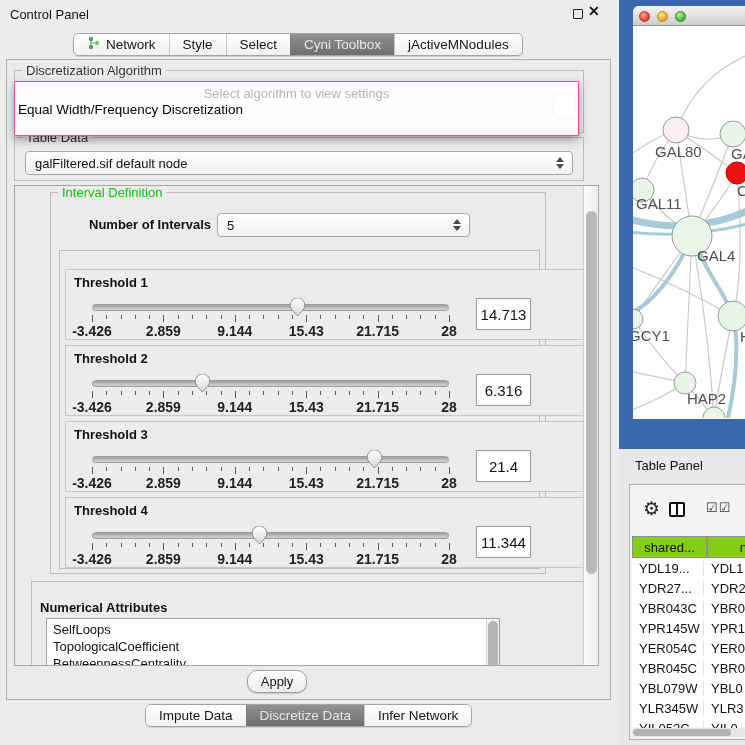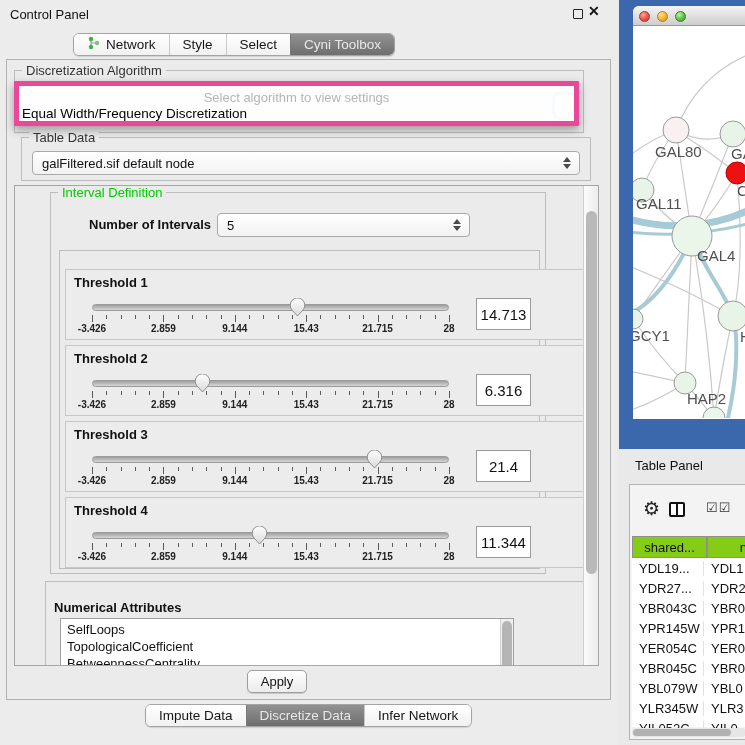--- a/index.html
+++ b/index.html
@@ -36,53 +36,53 @@
     display:flex; align-items:center; padding-left:9px; color:#111; }
   .spinner { position:absolute; right:8px; top:50%; transform:translateY(-50%); width:8px; height:12px; }
   .spinner .up { position:absolute; top:0; left:0; width:0; height:0;
     border-left:4px solid transparent; border-right:4px solid transparent; border-bottom:5px solid #4a4a4a; }
   .spinner .dn { position:absolute; bottom:0; left:0; width:0; height:0;
     border-left:4px solid transparent; border-right:4px solid transparent; border-top:5px solid #4a4a4a; }
 
   .focus-ring { position:absolute; right:5px; top:21px; width:26px; height:28px;
     border:3px solid #7ea9dd; border-radius:8px; background:#fff; }
 
-  .popup { position:absolute; left:7px; top:21px; width:565px; height:45px;
-    background:rgba(255,255,255,0.95); border:5px solid #ec4899; border-radius:1px;
+  .popup { position:absolute; left:7px; top:21px; width:565px; height:55px;
+    background:rgba(255,255,255,0.95); border:1px solid #ec4899; border-radius:1px;
     box-shadow:0 4px 10px rgba(0,0,0,0.35); z-index:9; }
   .popup .ph { text-align:center; color:#b5b5b5; font-size:13px; margin-top:4px; }
   .popup .opt { font-size:13.5px; line-height:17px; padding-left:3px; color:#000; }
   .popup .opt.first { font-weight:bold; }
 
   .scrollpane { position:absolute; left:7px; top:125px; width:585px; height:481px;
     border:1px solid #a6a6a6; background:#ebebeb; overflow:hidden; }
   .vsb { position:absolute; right:0; top:0; width:15px; height:100%;
     background:linear-gradient(to right,#fcfcfc,#ececec); border-left:1px solid #cfcfcf; }
   .vsb .thumb { position:absolute; left:2px; width:11px; background:#b9b9b9; border-radius:6px; }
 
   .thr-box { position:absolute; left:5px; width:526px; height:71px;
     border:1px solid #c6c6c6; background:#ececec; }
   .thr-label { position:absolute; left:8px; top:5px; font-size:13px; font-weight:bold; }
   .track { position:absolute; left:26px; top:34px; width:357px; height:7px; border-radius:4px;
     background:linear-gradient(#9f9f9f,#d6d6d6); border:1px solid #9b9b9b; }
   .ticks { position:absolute; left:26px; top:45px; width:357px; height:8px; }
   .tick { position:absolute; top:0; width:1px; background:#5a5a5a; }
   .ticklabels { position:absolute; left:26px; top:53px; width:357px; height:12px; }
-  .ticklabel { position:absolute; transform:translateX(-50%); font-size:10px; font-weight:bold; color:#222; white-space:nowrap; }
+  .ticklabel { position:absolute; transform:translateX(-50%); font-size:14px; font-weight:bold; color:#222; white-space:nowrap; }
   .thumb-svg { position:absolute; top:28px; }
   .valbox { position:absolute; left:410px; top:28px; width:55px; height:32px; background:#fff;
     border:1px solid #9a9a9a; display:flex; align-items:center; justify-content:center; font-size:15px; }
 
   .attr-list { position:absolute; background:#fff; border:1px solid #a0a0a0; overflow:hidden; }
   .attr-item { font-size:13px; line-height:17px; padding-left:6px; }
   .attr-sb { position:absolute; right:0; top:0; bottom:0; width:13px; background:#f0f0f0; border-left:1px solid #d0d0d0; }
   .attr-sb .thumb { position:absolute; left:1px; width:10px; top:2px; height:60px; background:#b5b5b5; border-radius:6px; }
 
   .btn { position:absolute; background:linear-gradient(#ffffff,#ebebeb); border:1px solid #9e9e9e;
-    border-radius:5px; font-size:13px; display:flex; align-items:center; justify-content:center;
+    border-radius:10px; font-size:13px; display:flex; align-items:center; justify-content:center;
     box-shadow:0 1px 1px rgba(0,0,0,0.15); }
 
   
   .blue { position:absolute; left:619px; top:0; width:126px; height:449px; background:#3b67ac; }
   .macwin { position:absolute; left:633px; top:6px; width:112px; height:413px; background:#fff;
     border-radius:6px 0 0 0; overflow:hidden; }
   .mac-titlebar { position:relative; height:20px; background:linear-gradient(#f4f4f4,#cdcdcd);
     border-bottom:1px solid #9a9a9a; }
   .light { position:absolute; top:4.5px; width:11px; height:11px; border-radius:50%; }
   .light.red    { left:6px;  background:radial-gradient(circle at 35% 30%, #ffa39a, #ea4b40 60%, #c23a31); border:0.5px solid #a33; }
@@ -138,37 +138,40 @@
       </div>
       <div class="tab">
         <span>Style</span>
       </div>
       <div class="tab">
         <span>Select</span>
       </div>
       <div class="tab sel">
         <span>Cyni Toolbox</span>
       </div>
+      <div class="tab">
+        <span>jActiveMNodules</span>
+      </div>
     </div>
 
   <div class="content">
 
     <div class="grp" style="left:7px; top:10px; width:570px; height:63px;">
       <div class="grp-label plain">Discretization Algorithm</div>
       <div class="focus-ring"></div>
     </div>
 
     <div class="popup">
       <div class="ph">Select algorithm to view settings</div>
       <div id="algo-options">
           <div class="opt">Equal Width/Frequency Discretization</div>
         </div>
     </div>
 
-    <div class="grp" style="left:14px; top:77px; width:570px; height:44px;">
+    <div class="grp" style="left:7px; top:77px; width:570px; height:44px;">
       <div class="grp-label plain">Table Data</div>
       <div class="combo" style="left:10px; right:10px; top:13px; height:24px;">
         <span>galFiltered.sif default node</span>
         <span class="spinner">
             <span class="up"></span>
             <span class="dn"></span>
           </span>
       </div>
     </div>
 
@@ -361,21 +364,21 @@
                 </div>
                 <div class="thumb-svg" style="left: 185.29px;"><svg width="17" height="19" viewBox="0 0 17 19">
                     <path d="M8.5,18 L3.2,12.2 A7.3,7.3 0 1 1 13.8,12.2 Z" fill="url(#thumbgrad)" stroke="#8e8e8e"></path>
                   </svg></div>
                 <div class="valbox">11.344</div>
               </div>
             </div>
         </div>
       </div>
 
-      <div class="grp" style="left:30px; top:395px; width:561px; height:100px;">
+      <div class="grp" style="left:16px; top:395px; width:561px; height:100px;">
 
         <div style="position:absolute; left:8px; top:18px; font-size:13px; font-weight:bold;">Numerical Attributes</div>
         <div class="attr-list" style="left:14px; top:36px; width:454px; height:50px;">
           <div id="attr-items" style="padding-top:2px;">
               <div class="attr-item">SelfLoops</div>
               <div class="attr-item">TopologicalCoefficient</div>
               <div class="attr-item">BetweennessCentrality</div>
             </div>
           <div class="attr-sb">
               <div class="thumb"></div>

